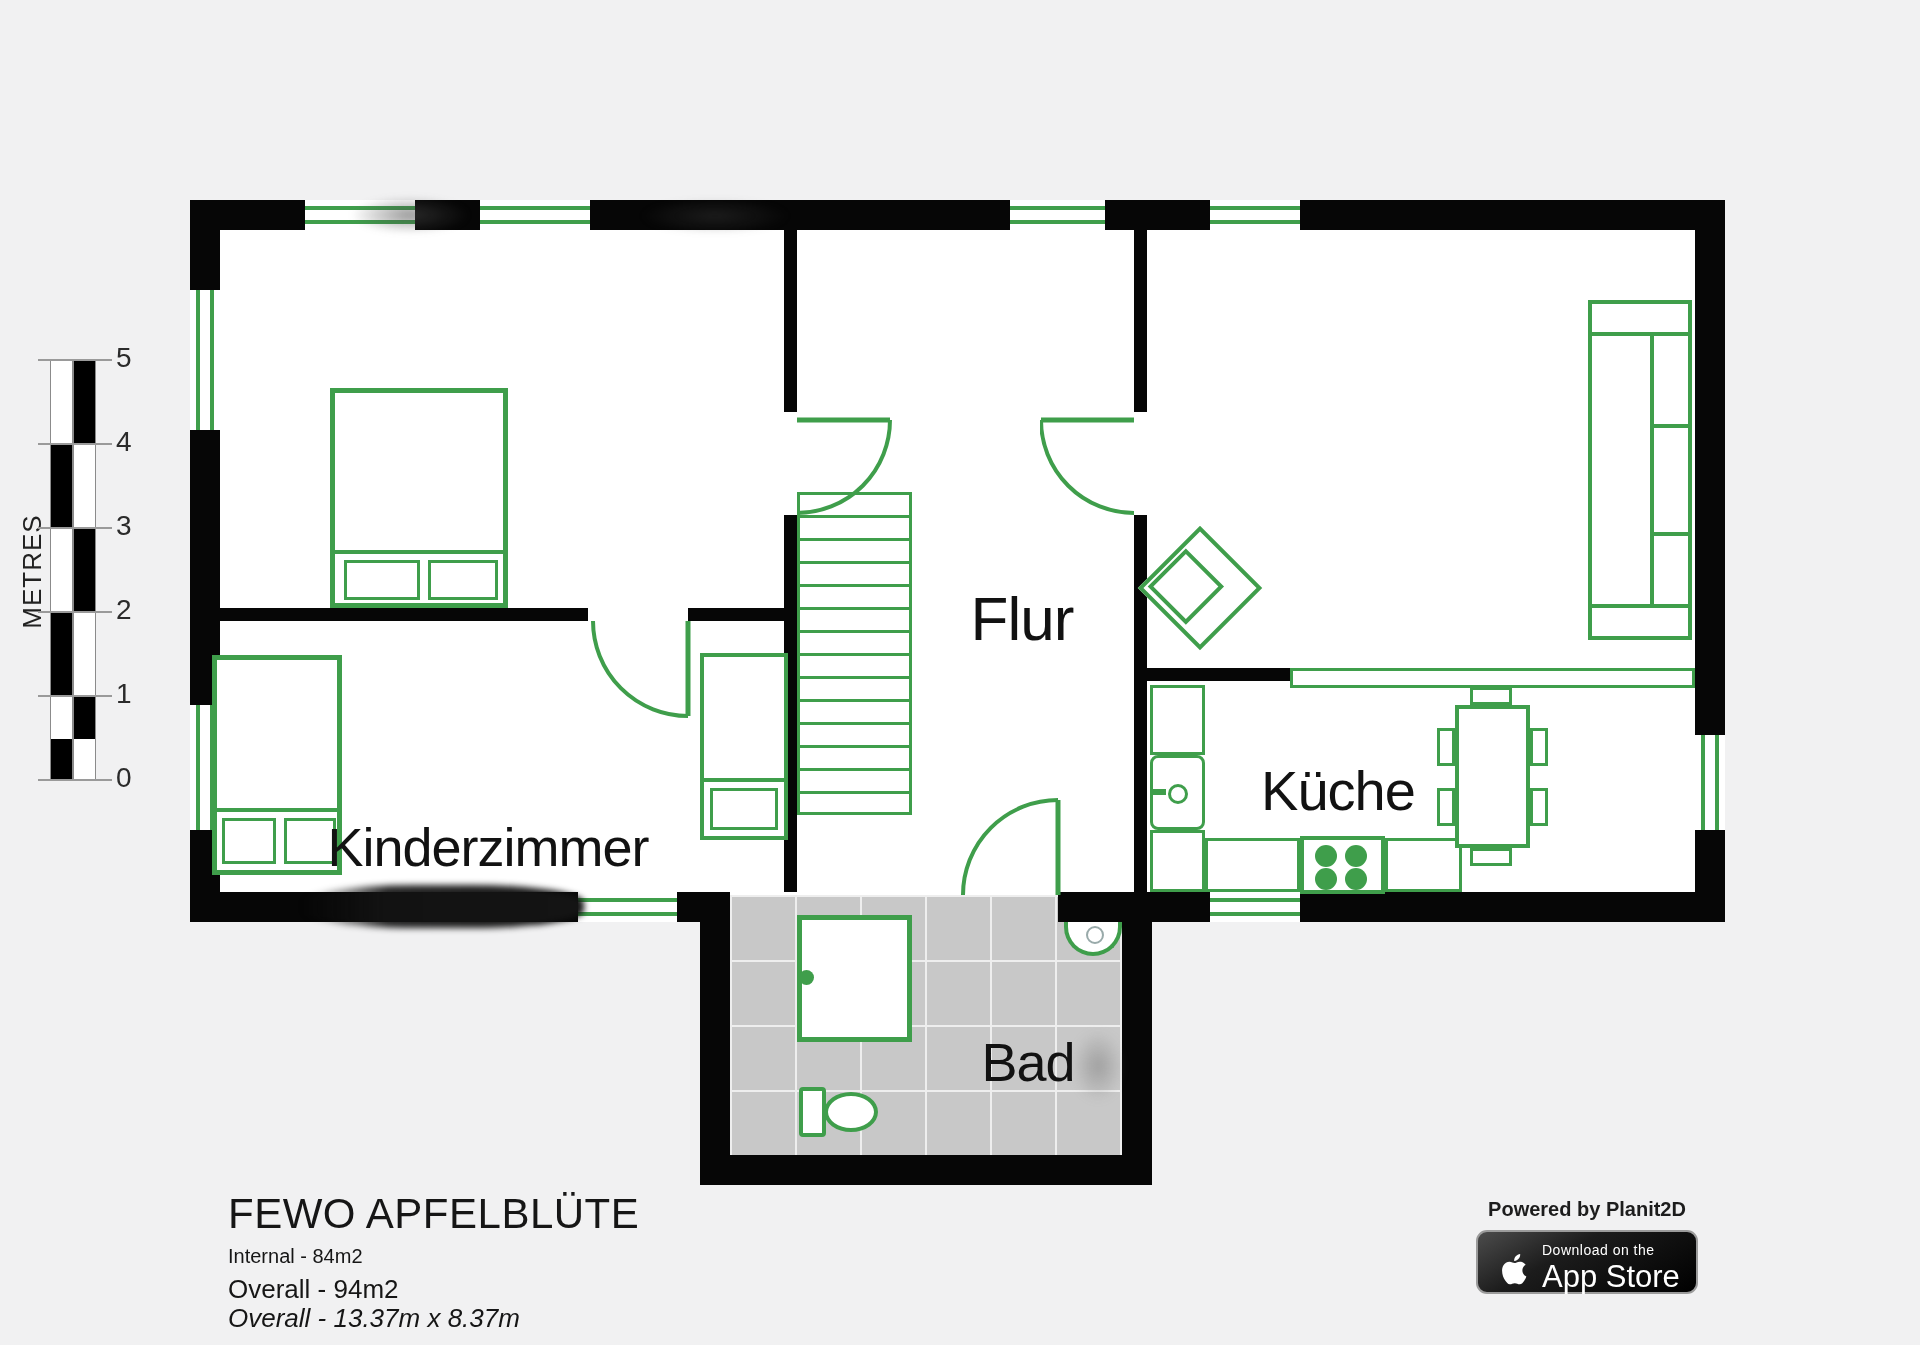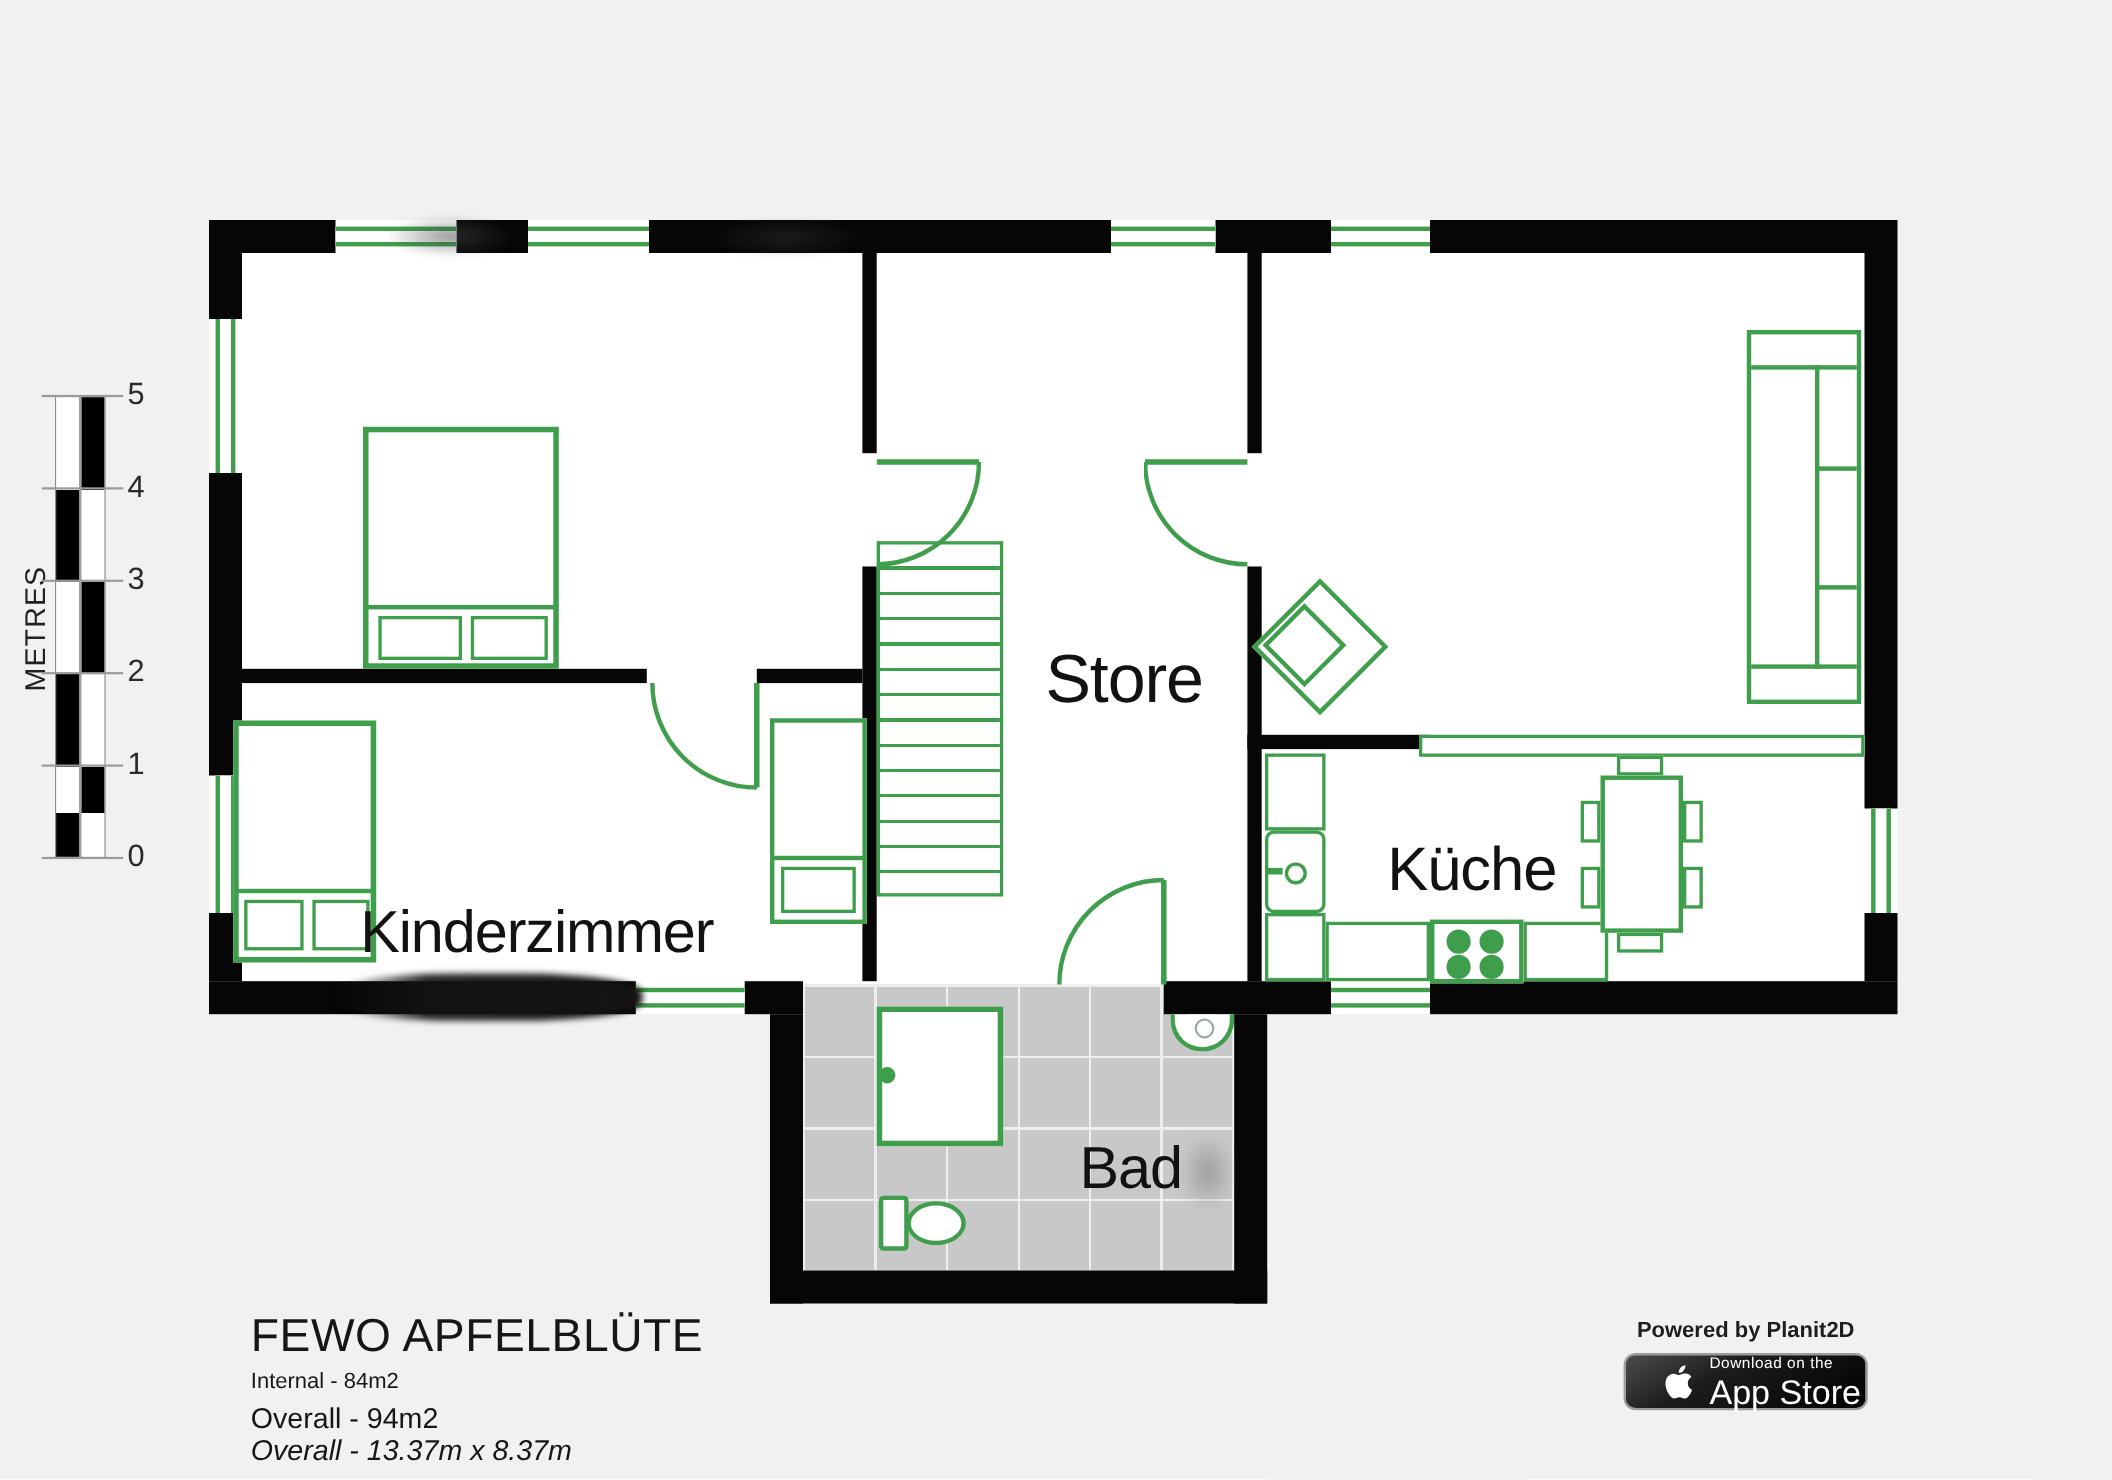--- a/index.html
+++ b/index.html
@@ -23,24 +23,24 @@
   .stairs{position:absolute;border:3px solid var(--g);box-sizing:border-box;background:
       repeating-linear-gradient(to bottom, transparent 0 20px, var(--g) 20px 23px);z-index:4;}
   .door{position:absolute;z-index:4;}
   .room-label{position:absolute;color:#121212;transform:translate(-50%,-50%);
       white-space:nowrap;z-index:6;letter-spacing:-1px;}
   .burner{position:absolute;width:22px;height:22px;border-radius:50%;background:var(--g);}
   .smudge{position:absolute;z-index:7;pointer-events:none;}
   .tick-line{position:absolute;height:2px;background:#9a9a9a;left:38px;width:74px;z-index:1;}
   .tick-label{position:absolute;left:116px;transform:translateY(-55%);font-size:28px;color:#2b2b2b;}
   .scale-col{position:absolute;width:23px;top:360px;height:420px;border:1px solid #8b8b8b;box-sizing:border-box;}
-  #badge{position:absolute;left:1476px;top:1230px;width:222px;height:52px;border-radius:11px;
+  #badge{position:absolute;left:1476px;top:1230px;width:222px;height:64px;border-radius:11px;
          background:linear-gradient(150deg,#4c4c4c 0%,#1c1c1c 38%,#000 100%);
-         border:2px solid #9b9b9b;box-sizing:border-box;display:flex;align-items:center;
-         padding-left:26px;gap:12px;z-index:6;}
+         border:2px solid #9b9b9b;box-sizing:border-box;display:flex;align-items:flex-end;
+         padding-left:14px;gap:12px;z-index:6;}
   #badge .bt{color:#fff;line-height:1;}
   .title-line{position:absolute;color:#161616;}
 </style>
 </head>
 <body>
 
 <div id="canvas">
 
   <div>
     <div class="scale-col" style="left:50px;background:linear-gradient(to bottom,#fff 0 84px,#000 84px 168px,#fff 168px 252px,#000 252px 336px,#fff 336px 378px,#000 378px 420px);"></div>
@@ -175,21 +175,21 @@
   <div class="fur2" style="left:1470px;top:687px;width:42px;height:18px"></div>
   <div class="fur2" style="left:1470px;top:848px;width:42px;height:18px"></div>
 
   <div class="fur" style="left:797px;top:915px;width:115px;height:127px;border-width:5px"></div>
   <div class="abs" style="left:799px;top:970px;width:15px;height:15px;background:var(--g);border-radius:50%;z-index:5"></div>
   <div class="fur" style="left:799px;top:1087px;width:27px;height:50px;border-radius:4px"></div>
   <div class="fur" style="left:824px;top:1092px;width:54px;height:40px;border-radius:50%"></div>
   <div class="abs" style="left:1064px;top:922px;width:58px;height:34px;background:#fff;border:4px solid var(--g);border-top:none;border-radius:0 0 58px 58px;box-sizing:border-box;z-index:4"></div>
   <div class="abs" style="left:1086px;top:926px;width:14px;height:14px;border:2px solid #9aa;border-radius:50%;background:#fff;z-index:5"></div>
 
-  <div class="room-label" style="left:1022px;top:618px;font-size:62px">Store</div>
+  <div class="room-label" style="left:1022px;top:618px;font-size:62px">Flur</div>
   <div class="room-label" style="left:488px;top:847px;font-size:54px">Kinderzimmer</div>
   <div class="room-label" style="left:1338px;top:790px;font-size:56px">Küche</div>
   <div class="room-label" style="left:1028px;top:1062px;font-size:54px">Bad</div>
 
   <div class="smudge" style="left:302px;top:885px;width:282px;height:43px;border-radius:40%;
        background:linear-gradient(90deg, rgba(20,20,20,0) 0%, rgba(20,20,20,0.92) 30%, #141414 100%);filter:blur(3px);"></div>
   <div class="smudge" style="left:350px;top:196px;width:120px;height:38px;
        background:radial-gradient(ellipse at center, rgba(70,70,70,0.55), rgba(70,70,70,0) 70%);filter:blur(3px);"></div>
   <div class="smudge" style="left:640px;top:198px;width:150px;height:36px;
        background:radial-gradient(ellipse at center, rgba(60,60,60,0.4), rgba(60,60,60,0) 70%);filter:blur(3px);"></div>

